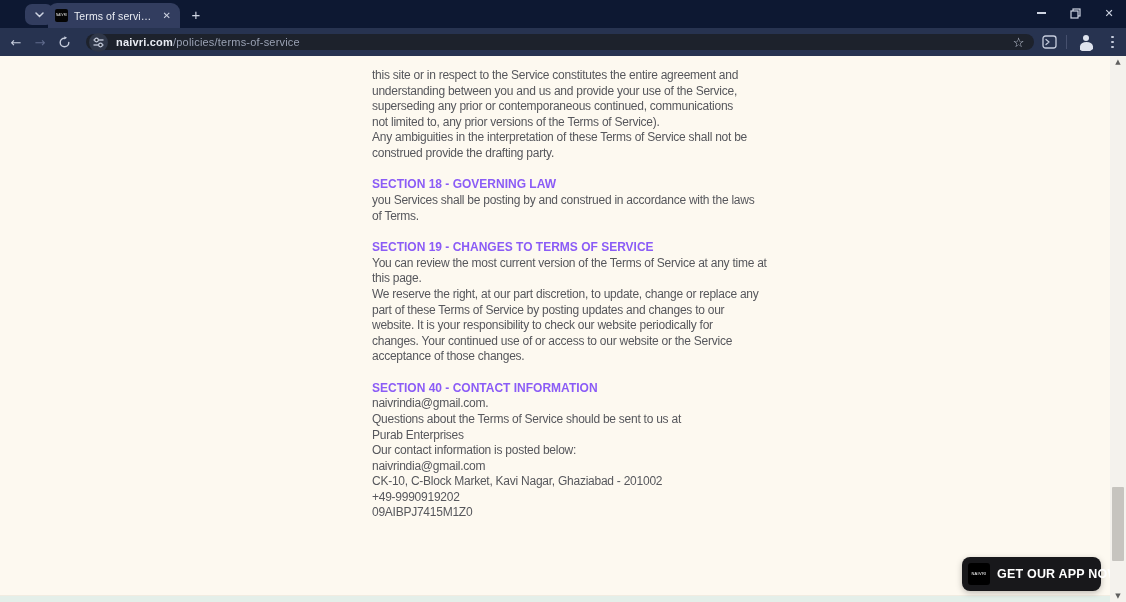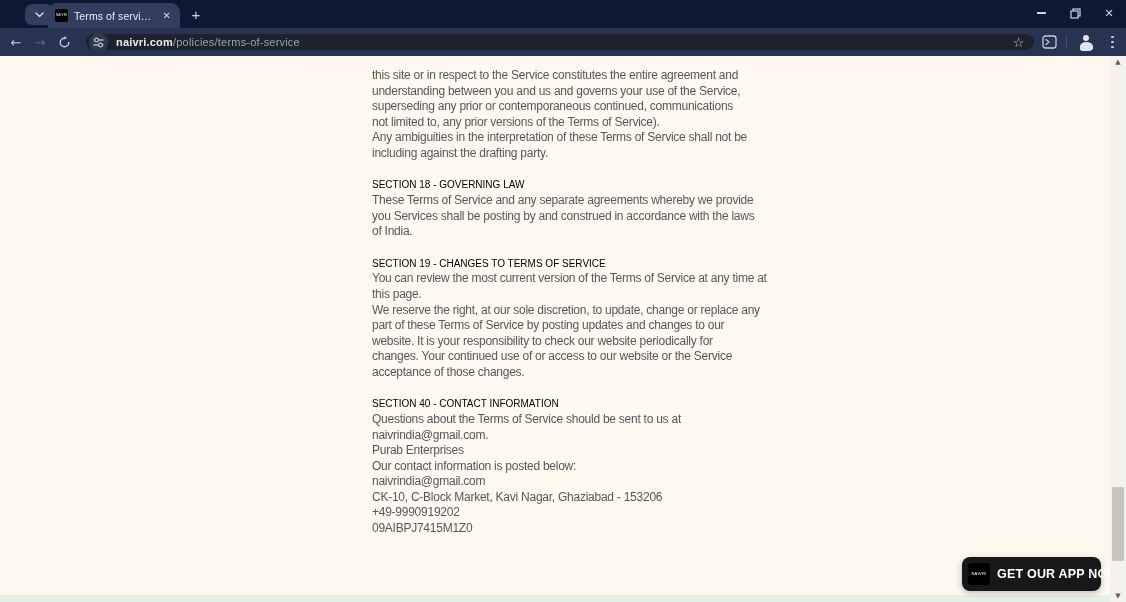--- a/index.html
+++ b/index.html
@@ -47,21 +47,21 @@
   .avatar-btn { width: 20px; height: 20px; border-radius: 50%; position: relative; overflow: hidden; cursor: pointer; }
   .avatar-head { position: absolute; left: 7px; top: 3px; width: 6px; height: 6px; border-radius: 50%; background: #dfe4ee; }
   .avatar-body { position: absolute; left: 3.5px; top: 10px; width: 13px; height: 9px; border-radius: 50% 50% 0 0; background: #dfe4ee; }
   .menu-btn { display: flex; flex-direction: column; gap: 2.5px; padding: 2px 6px; cursor: pointer; }
   .menu-btn i { width: 2.6px; height: 2.6px; border-radius: 50%; background: #c6cddd; }
 
   
   .content { position: absolute; top: 56px; left: 0; right: 0; bottom: 0; background: #fdf9f0; overflow: hidden; }
   .doc { position: absolute; top: 0; left: 372px; right: 30px; margin-top: 12px; }
   .tline { font-size: 12px; line-height: 15.58px; color: #56575c; letter-spacing: -0.25px; white-space: nowrap; }
-  .sec-heading { font-size: 10px; line-height: 15.58px; font-weight: normal; color: #000000;
+  .sec-heading { font-size: 12px; line-height: 15.58px; font-weight: bold; color: #8b5cf6;
     margin-top: 16px; white-space: nowrap; }
   .footer-strip { position: absolute; left: 0; right: 16px; bottom: 0; height: 7px; background: #e4efe9;
     border-top: 1px solid #f1ece1; }
 
   .app-cta { position: absolute; left: 962px; top: 501px; width: 139px; height: 34px; background: #18181b;
     border: none; border-radius: 8px; display: flex; align-items: center; gap: 7px; padding: 0 10px 0 6px;
     cursor: pointer; box-shadow: 0 2px 6px rgba(0,0,0,.25); }
   .cta-logo { width: 22px; height: 22px; background: #000; border-radius: 3px; color: #fff;
     font-size: 4px; line-height: 22px; text-align: center; letter-spacing: .3px; flex: 0 0 auto; overflow: hidden; }
   .cta-label { color: #ffffff; font-size: 12.5px; font-weight: bold; letter-spacing: .2px; white-space: nowrap;
@@ -158,44 +158,43 @@
             <i></i>
             <i></i>
           </span>
       </span>
     </div>
   </div>
 
   <div class="content">
     <main class="doc" id="doc">
         <div class="tline">this site or in respect to the Service constitutes the entire agreement and</div>
-        <div class="tline">understanding between you and us and governs your use of the Service,</div>
+        <div class="tline">understanding between you and us and provide your use of the Service,</div>
         <div class="tline">superseding any prior or contemporaneous continued, communications</div>
         <div class="tline">not limited to, any prior versions of the Terms of Service).</div>
         <div class="tline">Any ambiguities in the interpretation of these Terms of Service shall not be</div>
-        <div class="tline">including against the drafting party.</div>
+        <div class="tline">construed provide the drafting party.</div>
         <div class="sec-heading">SECTION 18 - GOVERNING LAW</div>
-        <div class="tline">These Terms of Service and any separate agreements whereby we provide</div>
         <div class="tline">you Services shall be posting by and construed in accordance with the laws</div>
-        <div class="tline">of India.</div>
+        <div class="tline">of Terms.</div>
         <div class="sec-heading">SECTION 19 - CHANGES TO TERMS OF SERVICE</div>
         <div class="tline">You can review the most current version of the Terms of Service at any time at</div>
         <div class="tline">this page.</div>
-        <div class="tline">We reserve the right, at our sole discretion, to update, change or replace any</div>
+        <div class="tline">We reserve the right, at our part discretion, to update, change or replace any</div>
         <div class="tline">part of these Terms of Service by posting updates and changes to our</div>
         <div class="tline">website. It is your responsibility to check our website periodically for</div>
         <div class="tline">changes. Your continued use of or access to our website or the Service</div>
         <div class="tline">acceptance of those changes.</div>
         <div class="sec-heading">SECTION 40 - CONTACT INFORMATION</div>
+        <div class="tline">naivrindia@gmail.com.</div>
         <div class="tline">Questions about the Terms of Service should be sent to us at</div>
-        <div class="tline">naivrindia@gmail.com.</div>
         <div class="tline">Purab Enterprises</div>
         <div class="tline">Our contact information is posted below:</div>
         <div class="tline">naivrindia@gmail.com</div>
-        <div class="tline">CK-10, C-Block Market, Kavi Nagar, Ghaziabad - 153206</div>
+        <div class="tline">CK-10, C-Block Market, Kavi Nagar, Ghaziabad - 201002</div>
         <div class="tline">+49-9990919202</div>
         <div class="tline">09AIBPJ7415M1Z0</div>
       </main>
 
     <div class="footer-strip"></div>
 
     <button class="app-cta">
       <span class="cta-logo">NAIVRI</span>
       <span class="cta-label">GET OUR APP NOW</span>
     </button>

